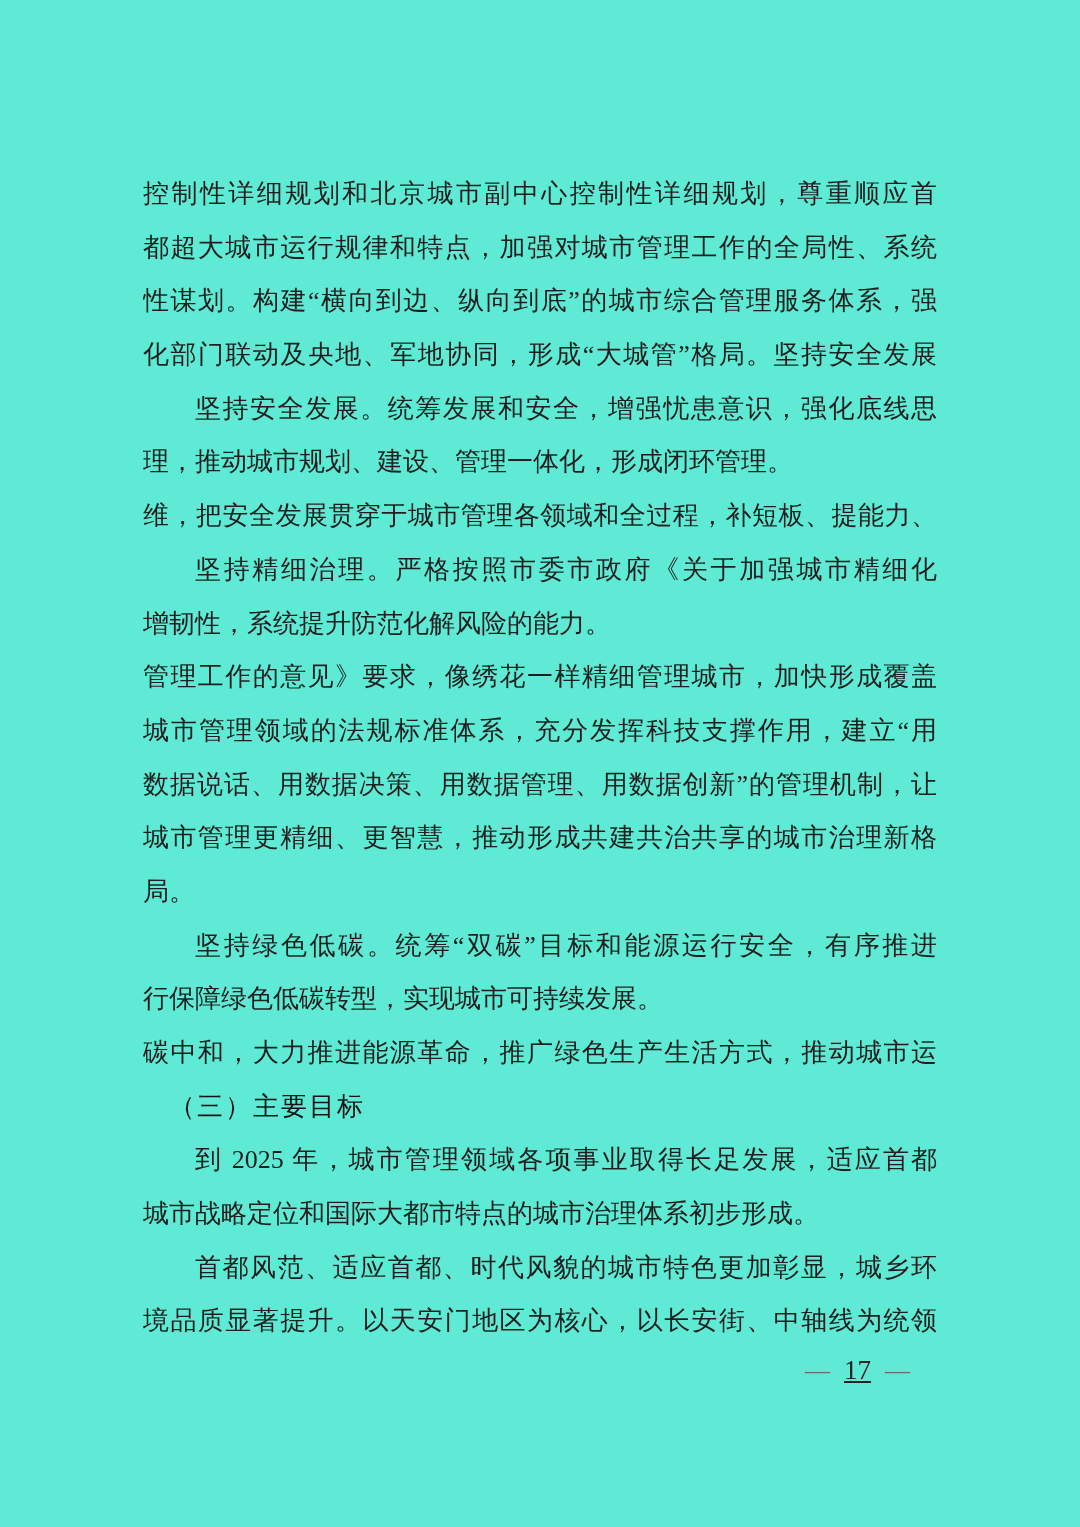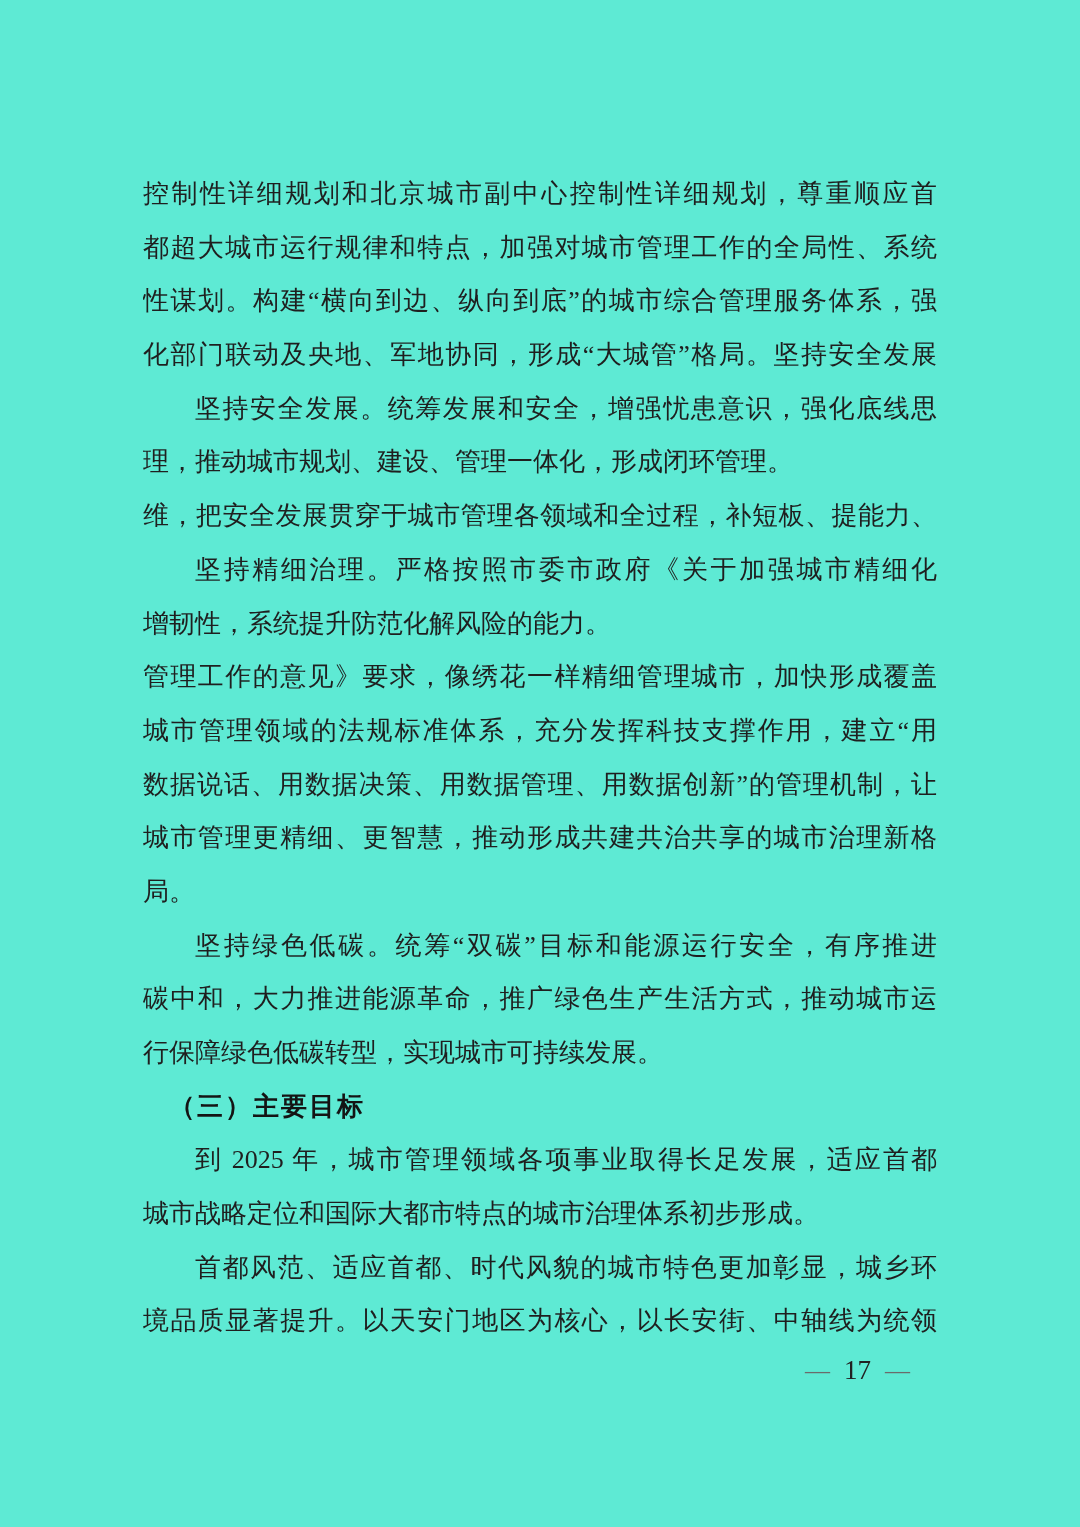--- a/index.html
+++ b/index.html
@@ -36,41 +36,42 @@
     overflow: hidden;
   }
   .line.fill {
     text-align: justify;
     text-align-last: justify;
     text-justify: inter-character;
   }
   .line.indent-2 { padding-left: 2em; }
   .line.indent-1 { padding-left: 1em; }
   .line.heading {
-    font-weight: bold;
+    font-weight: normal;
     letter-spacing: 2px;
     color: #141414;
   }
   .page-number {
     position: absolute;
     top: 1350px;
     right: 170px;
     height: 40px;
     line-height: 40px;
     font-size: 27px;
     color: #2a2a2a;
     white-space: nowrap;
   }
   .page-number .dash {
     color: #6b6b6b;
     font-size: 25px;
   }
   .page-number .num {
     margin: 8px 14px;
     color: #222222;
+    text-decoration: underline;
   }
 </style>
 </head>
 <body>
 
 <div class="page">
 
   <main id="doc-body" class="text-block">
       <div class="line fill">控制性详细规划和北京城市副中心控制性详细规划，尊重顺应首</div>
       <div class="line fill">都超大城市运行规律和特点，加强对城市管理工作的全局性、系统</div>
@@ -80,22 +81,22 @@
       <div class="line">理，推动城市规划、建设、管理一体化，形成闭环管理。</div>
       <div class="line fill">维，把安全发展贯穿于城市管理各领域和全过程，补短板、提能力、</div>
       <div class="line fill indent-2">坚持精细治理。严格按照市委市政府《关于加强城市精细化</div>
       <div class="line">增韧性，系统提升防范化解风险的能力。</div>
       <div class="line fill">管理工作的意见》要求，像绣花一样精细管理城市，加快形成覆盖</div>
       <div class="line fill">城市管理领域的法规标准体系，充分发挥科技支撑作用，建立“用</div>
       <div class="line fill">数据说话、用数据决策、用数据管理、用数据创新”的管理机制，让</div>
       <div class="line fill">城市管理更精细、更智慧，推动形成共建共治共享的城市治理新格</div>
       <div class="line">局。</div>
       <div class="line fill indent-2">坚持绿色低碳。统筹“双碳”目标和能源运行安全，有序推进</div>
+      <div class="line">行保障绿色低碳转型，实现城市可持续发展。</div>
       <div class="line fill">碳中和，大力推进能源革命，推广绿色生产生活方式，推动城市运</div>
-      <div class="line">行保障绿色低碳转型，实现城市可持续发展。</div>
       <div class="line indent-1 heading">（三）主要目标</div>
       <div class="line fill indent-2">到 2025 年，城市管理领域各项事业取得长足发展，适应首都</div>
       <div class="line">城市战略定位和国际大都市特点的城市治理体系初步形成。</div>
       <div class="line fill indent-2">首都风范、适应首都、时代风貌的城市特色更加彰显，城乡环</div>
       <div class="line fill">境品质显著提升。以天安门地区为核心，以长安街、中轴线为统领</div>
     </main>
 
   <div class="page-number">
     <span class="dash">—</span><span class="num">17</span><span class="dash">—</span>
   </div>

